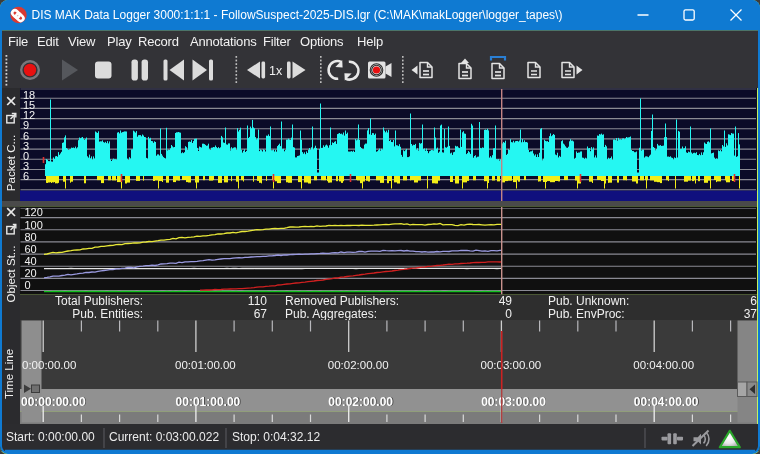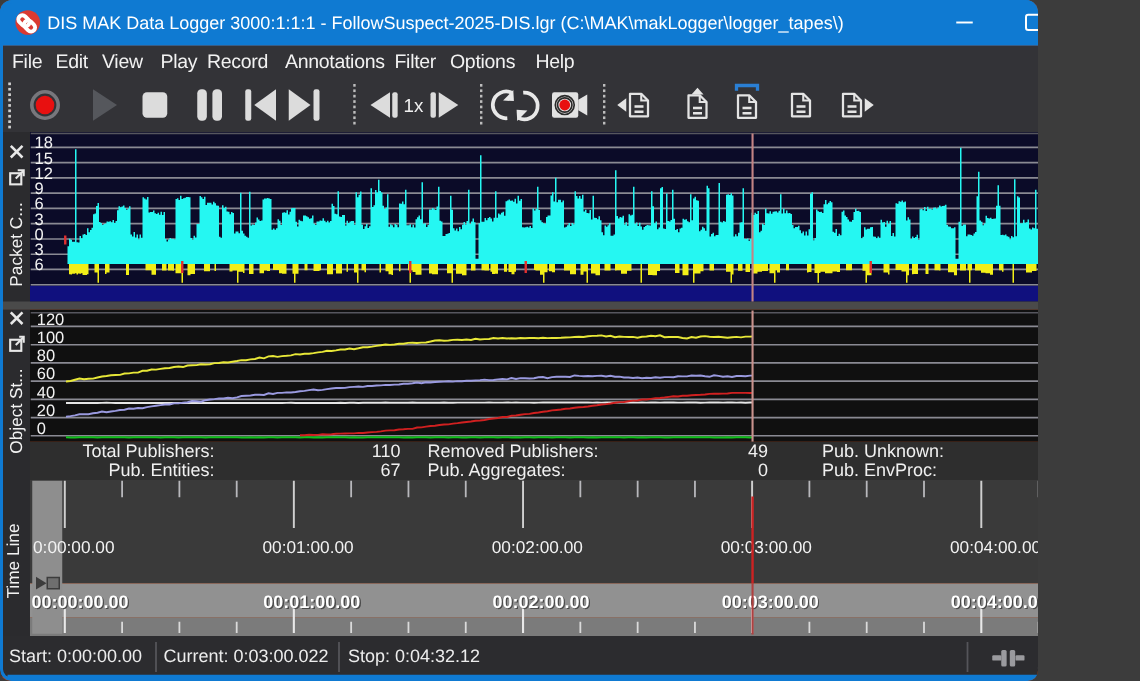--- a/index.html
+++ b/index.html
@@ -1,15 +1,15 @@
 <!DOCTYPE html>
 <html><head><meta charset="utf-8"><style>
 *{margin:0;padding:0;box-sizing:border-box}
 html,body{width:760px;height:454px;background:#3c3c3c;font-family:"Liberation Sans",sans-serif;overflow:hidden}
-#win{position:absolute;left:0;top:0;width:692px;height:454px;border-radius:8px 8px 7px 7px;overflow:hidden;background:#c2410c}
+#win{position:absolute;left:0;top:0;width:760px;height:454px;border-radius:8px 8px 7px 7px;overflow:hidden;background:#bef264}
 .abs{position:absolute}
 .ax{font:11px "Liberation Sans";fill:#f2f2f2}
 .tl{font:11.5px "Liberation Sans";fill:#f2f2f2}
 .tl2{font:bold 12px "Liberation Sans";fill:#ffffff}
 .tl2s{font:bold 12px "Liberation Sans";fill:#4a4a4a}
 </style></head><body>
 <div id="win">
 <svg class="abs" width="760" height="454" viewBox="0 0 760 454" style="left:0;top:0">
 
   <rect x="0" y="0" width="760" height="30.5" fill="#0f7ad2"></rect>

